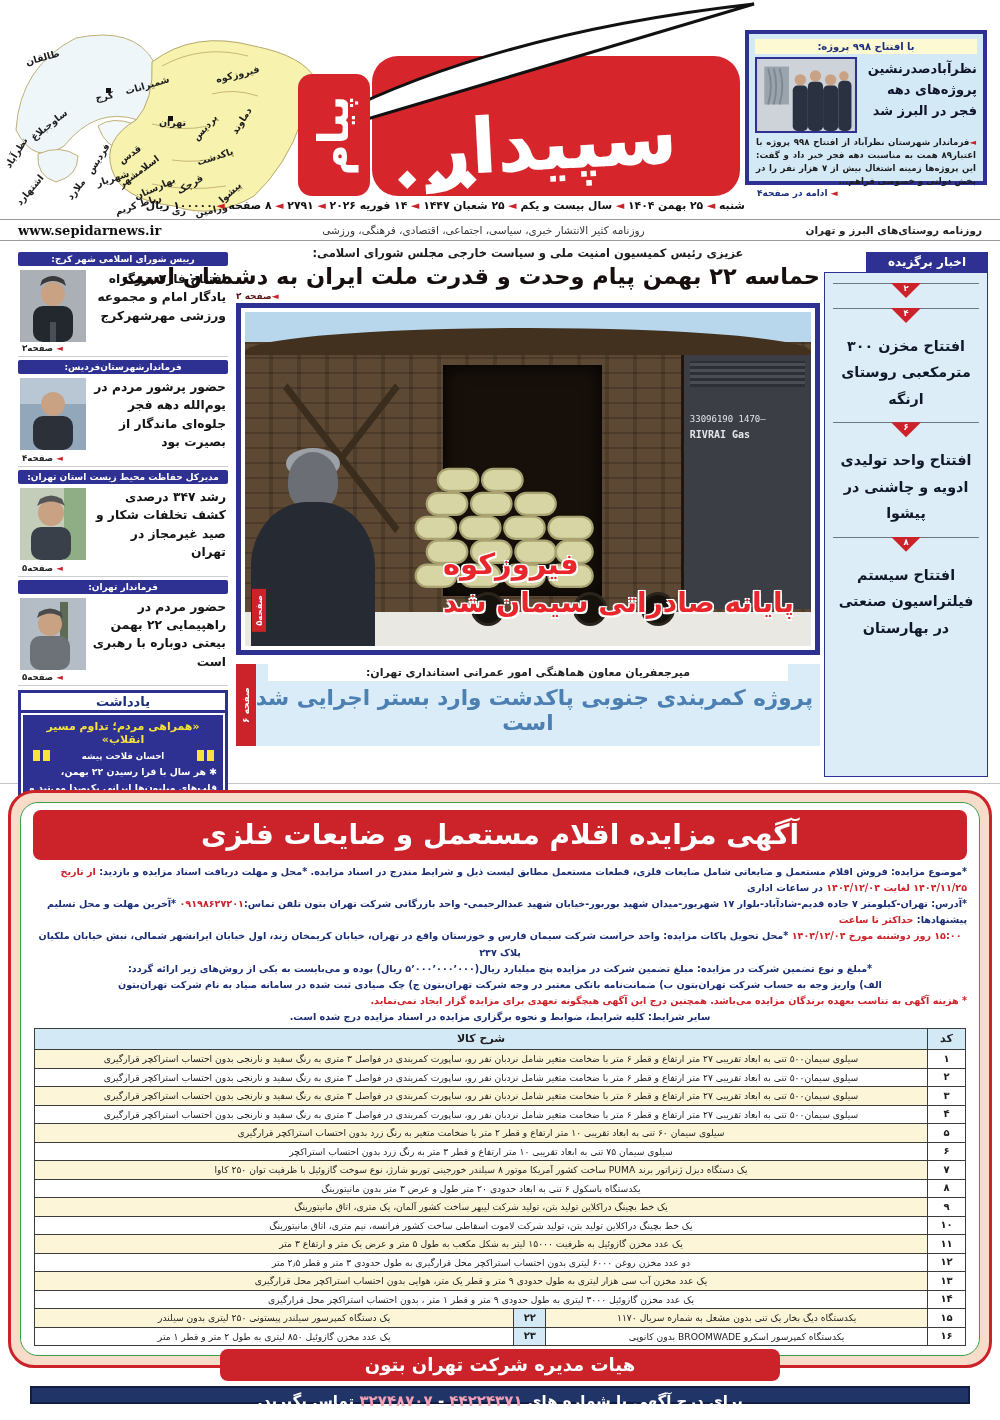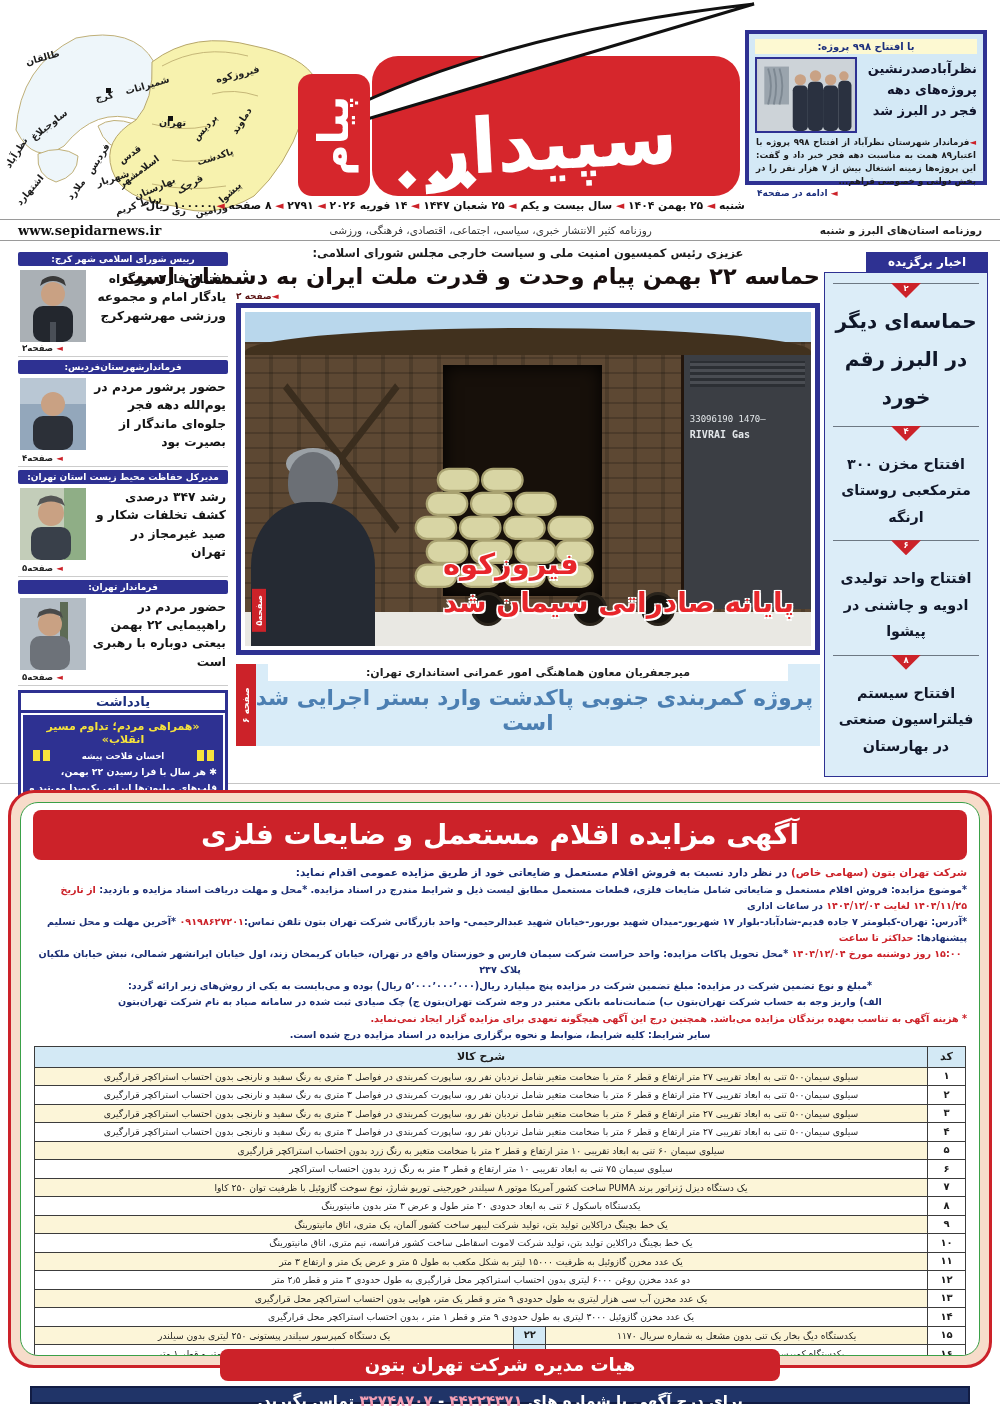--- a/index.html
+++ b/index.html
@@ -217,21 +217,21 @@
       </svg>
     </div>
   </div>
   <div class="tn-body"><span class="arrow">◄</span><span>فرماندار شهرستان نظرآباد از افتتاح ۹۹۸ پروژه با اعتبار۸۹ همت به مناسبت دهه فجر خبر داد و گفت: این پروژه‌ها زمینه اشتغال بیش از ۷ هزار نفر را در بخش دولتی و خصوصی فراهم...</span></div>
   <div class="tn-more"><span class="arrow">◄</span> <span>ادامه در صفحه۴</span></div>
 </div>
 
 <div id="dateline"><span>شنبه </span><span class="seg-r">◄ </span><span>۲۵ بهمن ۱۴۰۴ </span><span class="seg-r">◄ </span><span>سال بیست و یکم </span><span class="seg-r">◄ </span><span>۲۵ شعبان ۱۴۴۷ </span><span class="seg-r">◄ </span><span>۱۴ فوریه ۲۰۲۶ </span><span class="seg-r">◄ </span><span>۲۷۹۱ </span><span class="seg-r">◄ </span><span>۸ صفحه </span><span class="seg-r">◄ </span><span>۱۰۰۰۰۰ ریال</span></div>
 
 <div id="subline">
-  <span class="pub">روزنامه استان‌های البرز و شنبه</span>
+  <span class="pub">روزنامه روستای‌های البرز و تهران</span>
   <span>روزنامه کثیر الانتشار خبری، سیاسی، اجتماعی، اقتصادی، فرهنگی، ورزشی</span>
   <span class="url">www.sepidarnews.ir</span>
 </div>
 
 <div id="main">
 
   <div id="leftcol">
 
     <div class="card">
       <div class="card-h">رییس شورای اسلامی شهر کرج:</div>
@@ -378,42 +378,40 @@
       <div class="band2-h">پروژه کمربندی جنوبی پاکدشت وارد بستر اجرایی شده است</div>
     </div>
   </div>
 
   <div id="rightcol">
     <div class="sel-h">اخبار برگزیده</div>
     <div class="sel-panel">
       <div class="sep">
           <div class="tri">۲</div>
         </div>
-      <div class="sel-t1">حماسه‌ای دیگر در البرز رقم خورد</div>
       <div class="sep">
           <div class="tri">۴</div>
         </div>
       <div class="sel-t">افتتاح مخزن ۳۰۰ مترمکعبی روستای ارنگه</div>
       <div class="sep">
           <div class="tri">۶</div>
         </div>
       <div class="sel-t">افتتاح واحد تولیدی ادویه و چاشنی در پیشوا</div>
       <div class="sep">
           <div class="tri">۸</div>
         </div>
       <div class="sel-t">افتتاح سیستم فیلتراسیون صنعتی در بهارستان</div>
     </div>
   </div>
 </div>
 
 <div id="ad">
   <div id="ad-inner">
     <div id="ad-title">آگهی مزایده اقلام مستعمل و ضایعات فلزی</div>
     <div id="ad-intro">
-      <div class="ad-line lead"><span class="seg-r">شرکت تهران بتون (سهامی خاص) </span><span>در نظر دارد نسبت به فروش اقلام مستعمل و ضایعاتی خود از طریق مزایده عمومی اقدام نماید:</span></div>
       <div class="ad-line"><span>*موضوع مزایده: فروش اقلام مستعمل و ضایعاتی شامل ضایعات فلزی، قطعات مستعمل مطابق لیست ذیل و شرایط مندرج در اسناد مزایده.   *محل و مهلت دریافت اسناد مزایده و بازدید: </span><span class="seg-r">از تاریخ ۱۴۰۴/۱۱/۲۵ لغایت ۱۴۰۴/۱۲/۰۴</span><span> در ساعات اداری</span></div>
       <div class="ad-line"><span>*آدرس: تهران-کیلومتر ۷ جاده قدیم-شادآباد-بلوار ۱۷ شهریور-میدان شهید بوربور-خیابان شهید عبدالرحیمی- واحد بازرگانی شرکت تهران بتون تلفن تماس:</span><span class="seg-r">۰۹۱۹۸۶۲۷۲۰۱</span><span>   *آخرین مهلت و محل تسلیم پیشنهادها: </span><span class="seg-r">حداکثر تا ساعت</span></div>
       <div class="ad-line center"><span class="seg-r">۱۵:۰۰ روز دوشنبه مورخ ۱۴۰۴/۱۲/۰۴</span><span>   *محل تحویل پاکات مزایده: واحد حراست شرکت سیمان فارس و خوزستان واقع در تهران، خیابان کریمخان زند، اول خیابان ایرانشهر شمالی، نبش خیابان ملکیان پلاک ۲۳۷</span></div>
       <div class="ad-line center"><span>*مبلغ و نوع تضمین شرکت در مزایده: مبلغ تضمین شرکت در مزایده پنج میلیارد ریال(۵٬۰۰۰٬۰۰۰٬۰۰۰ ریال) بوده و می‌بایست به یکی از روش‌های زیر ارائه گردد:</span></div>
       <div class="ad-line center"><span>الف) واریز وجه به حساب شرکت تهران‌بتون ب) ضمانت‌نامه بانکی معتبر در وجه شرکت تهران‌بتون ج) چک صیادی ثبت شده در سامانه صیاد به نام شرکت تهران‌بتون</span></div>
       <div class="ad-line"><span class="seg-r">* هزینه آگهی به تناسب بعهده برندگان مزایده می‌باشد. همچنین درج این آگهی هیچگونه تعهدی برای مزایده گزار ایجاد نمی‌نماید.</span></div>
       <div class="ad-line center"><span>سایر شرایط: کلیه شرایط، ضوابط و نحوه برگزاری مزایده در اسناد مزایده درج شده است.</span></div>
     </div>
 
     <table id="ad-table">

